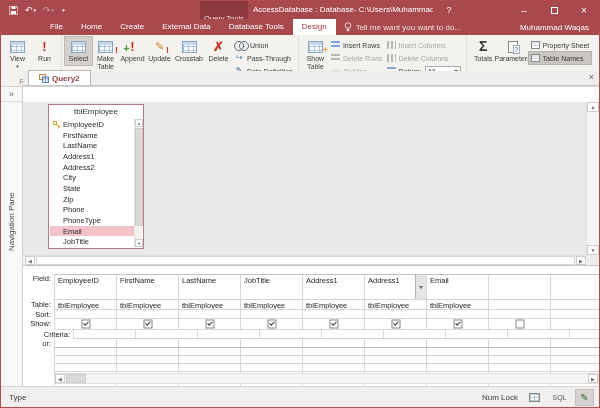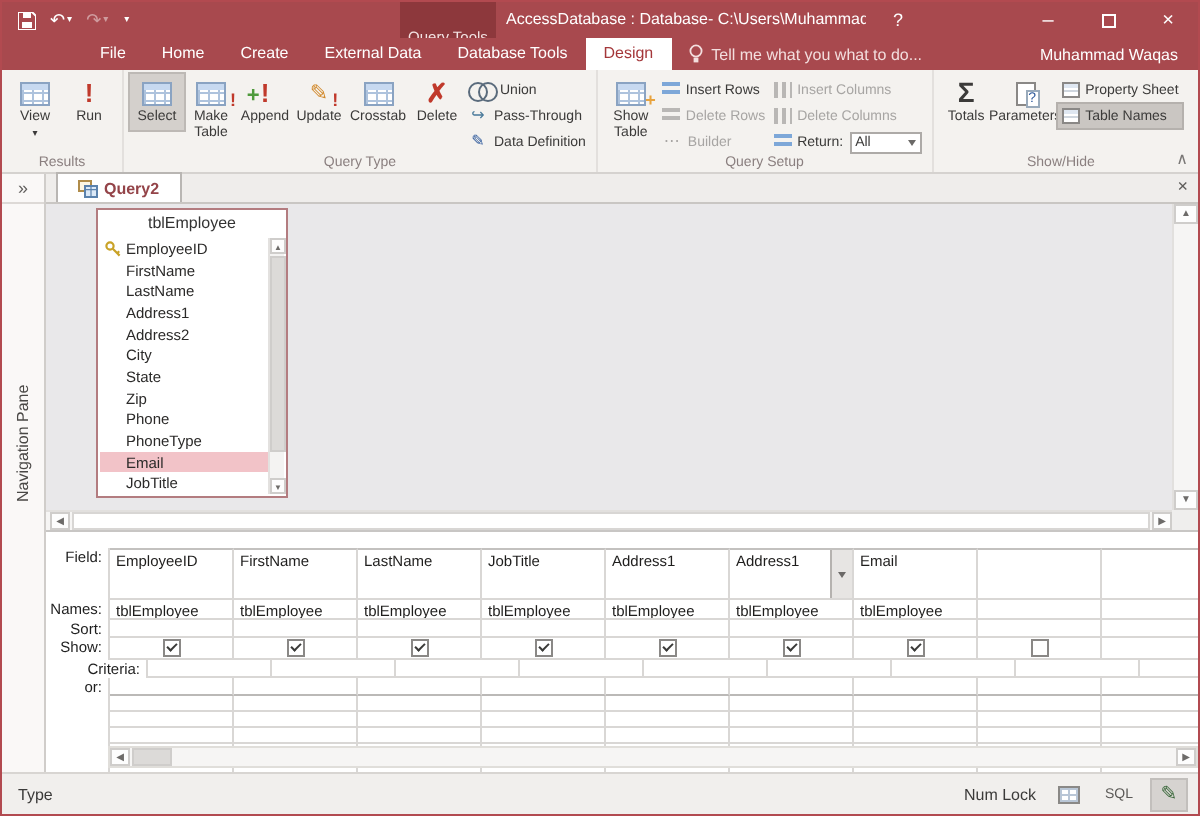--- a/index.html
+++ b/index.html
@@ -65,21 +65,21 @@
   .combo{display:inline-flex;align-items:center;justify-content:space-between;width:36px;height:11px;background:#fff;border:1px solid #adaaa7;font-size:7px;padding:0 2px;color:#3b3a39;}
   .tri-down{width:0;height:0;border-left:2.5px solid transparent;border-right:2.5px solid transparent;border-top:3.5px solid #6b6967;}
   .doc-icon{display:inline-block;width:10px;height:12px;border:1px solid #8a8886;background:#fff;position:relative;}
   .doc-icon .q{position:absolute;right:-3px;bottom:-2px;font-size:7px;color:#2b579a;background:#fff;border:1px solid #9ab;line-height:1;padding:0 .5px;}
   .sheet-icon{display:inline-block;width:9px;height:8px;border:1px solid #8a8886;background:
     linear-gradient(#dfe7f1,#dfe7f1) 0 0/9px 2px no-repeat,
     repeating-linear-gradient(#cfd6de 0 1px,transparent 1px 3px),#fff;}
   .ribbon-collapse{position:absolute;right:5px;bottom:2px;font-size:8px;color:#7a7876;}
 
   
-  #tabbar{position:absolute;left:22px;top:86px;right:0;height:15px;background:#efedeb;border-bottom:1px solid #c9c6c3;display:flex;align-items:flex-end;}
+  #tabbar{position:absolute;left:22px;top:70px;right:0;height:15px;background:#efedeb;border-bottom:1px solid #c9c6c3;display:flex;align-items:flex-end;}
   .doc-tab{margin-left:5px;height:15px;background:#fff;border:1px solid #b9b6b3;border-bottom:none;display:flex;align-items:center;gap:3px;padding:0 10px;font-size:8px;font-weight:bold;color:#944449;}
   .tab-close{position:absolute;right:5px;top:1px;font-size:9px;color:#5f5d5b;}
 
   
   #navpane{position:absolute;left:0;top:86px;width:22px;bottom:21px;background:#faf8f7;border-right:1px solid #d0cdca;}
   .nav-header{height:15px;border-bottom:1px solid #ddd9d6;display:flex;align-items:center;justify-content:center;font-size:9px;color:#5f5d5b;}
   .nav-label{position:absolute;left:0;right:0;top:95px;display:flex;justify-content:center;font-size:8px;color:#4a4846;writing-mode:vertical-rl;transform:rotate(180deg);height:80px;align-items:center;white-space:nowrap;}
 
   
   #toppane{position:absolute;left:22px;top:101px;right:0;height:163px;background:var(--pane-bg);}
@@ -186,21 +186,21 @@
 
         <div class="mtab"><span>Database Tools</span></div>
 
         <div class="mtab active"><span>Design</span></div>
       </div>
     <div class="tellme">
       <svg width="8" height="10" viewBox="0 0 8 10">
           <circle cx="4" cy="3.5" r="2.8" fill="none" stroke="#f3dede" stroke-width="0.9"></circle>
           <rect x="2.8" y="6.8" width="2.4" height="2.4" fill="#f3dede"></rect>
         </svg>
-      <span>Tell me what you what to do...</span>
+      <span>Tell me want you want to do...</span>
     </div>
     <div class="username">Muhammad Waqas</div>
   </div>
 
   <div id="ribbon">
 
     <div class="rgroup">
       <div class="rbtn big">
         <span class="icwrap">
             <span class="tbl-icon"></span>
@@ -501,21 +501,21 @@
 
             <div class="gcell">
               <span class="gtext"></span>
 
             </div>
           </div>
         <div class="gfiller"></div>
       </div>
 
       <div class="grow" style="height:10px;">
-        <div class="rowlabel">Names:</div>
+        <div class="rowlabel">Table:</div>
         <div class="cells">
 
             <div class="gcell">
               <span class="gtext">tblEmployee</span>
             </div>
 
             <div class="gcell">
               <span class="gtext">tblEmployee</span>
             </div>
 

